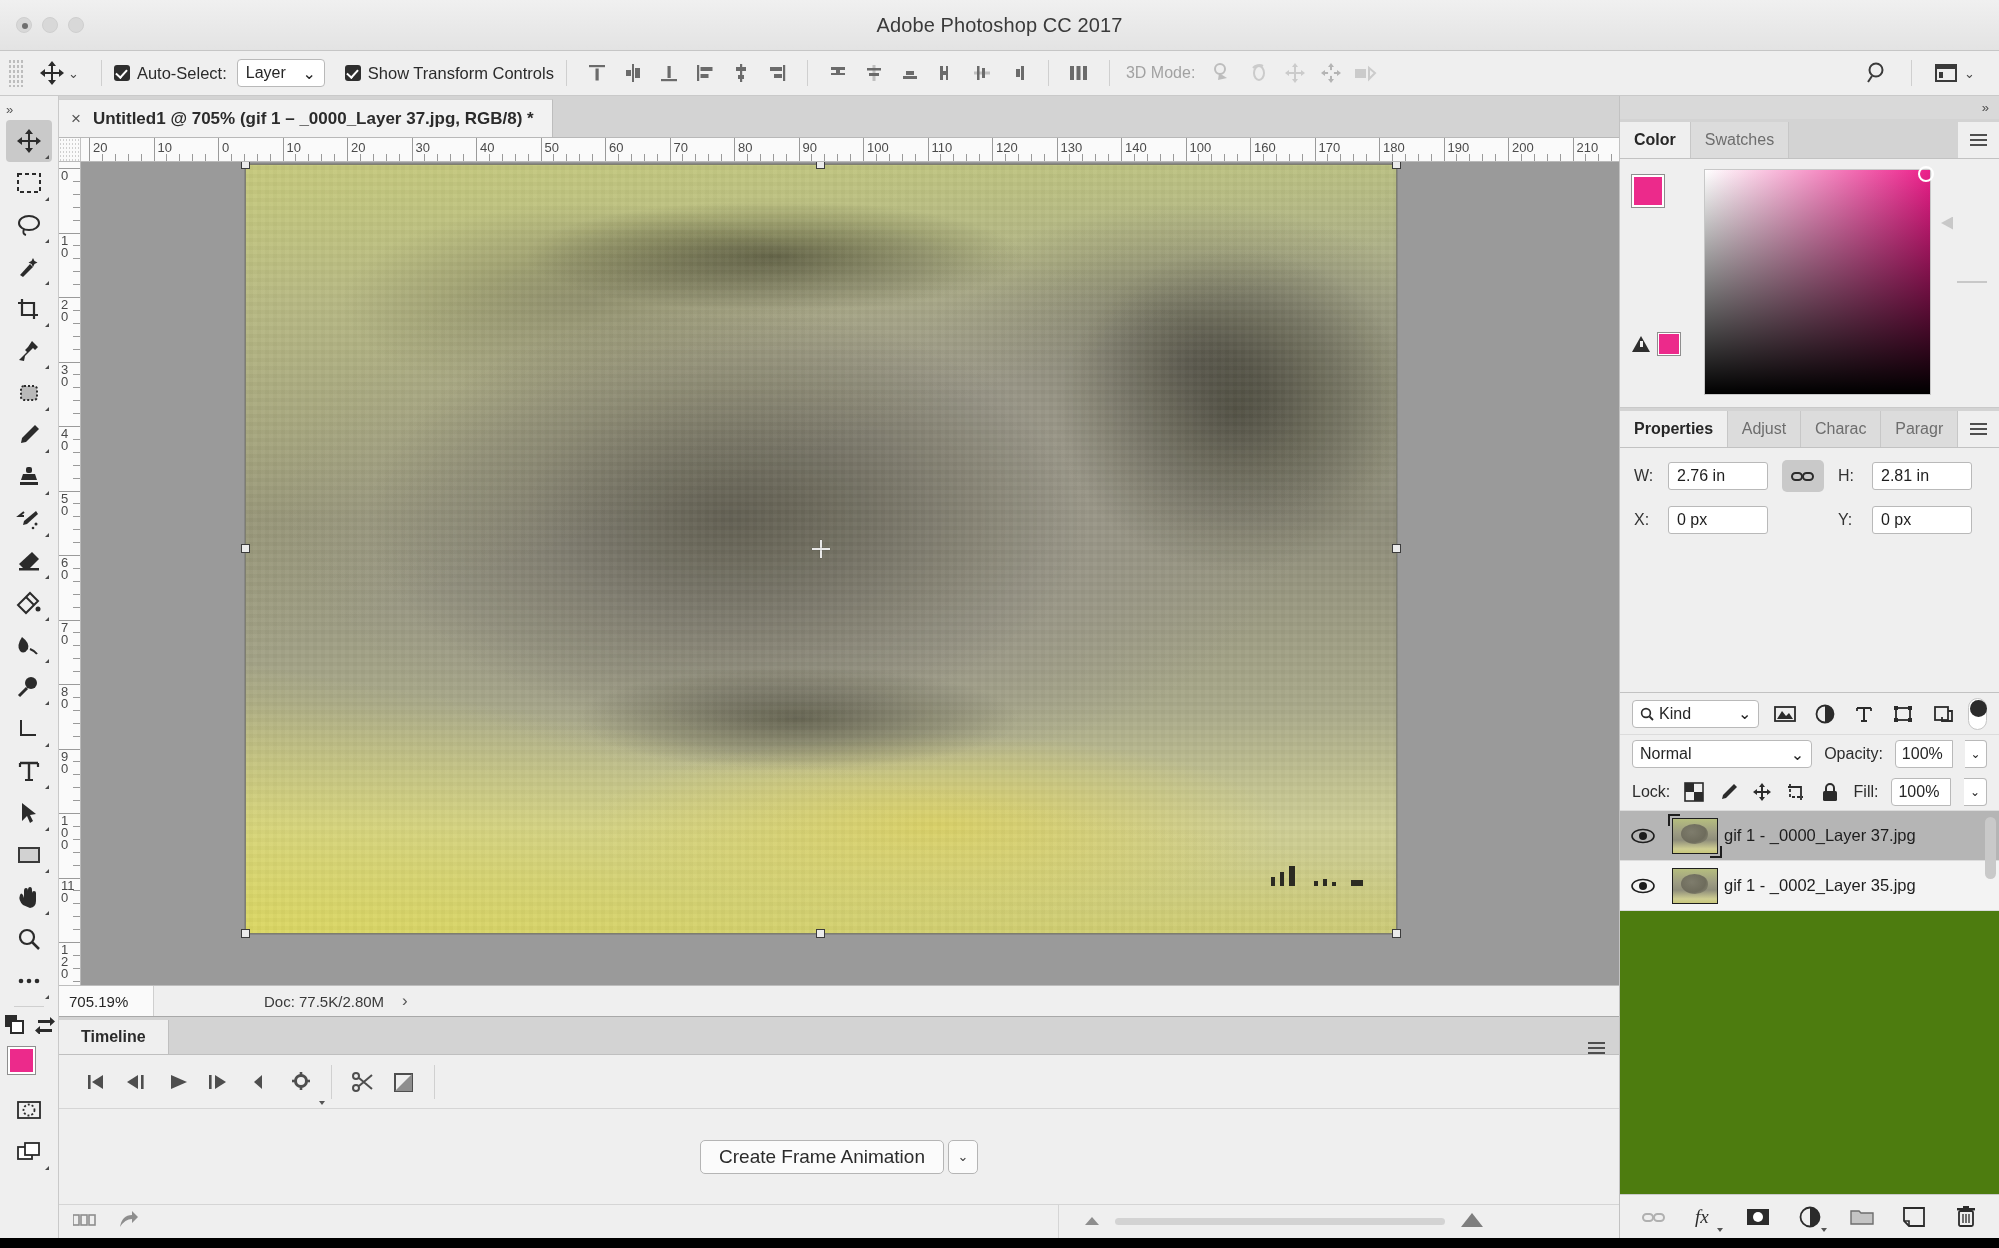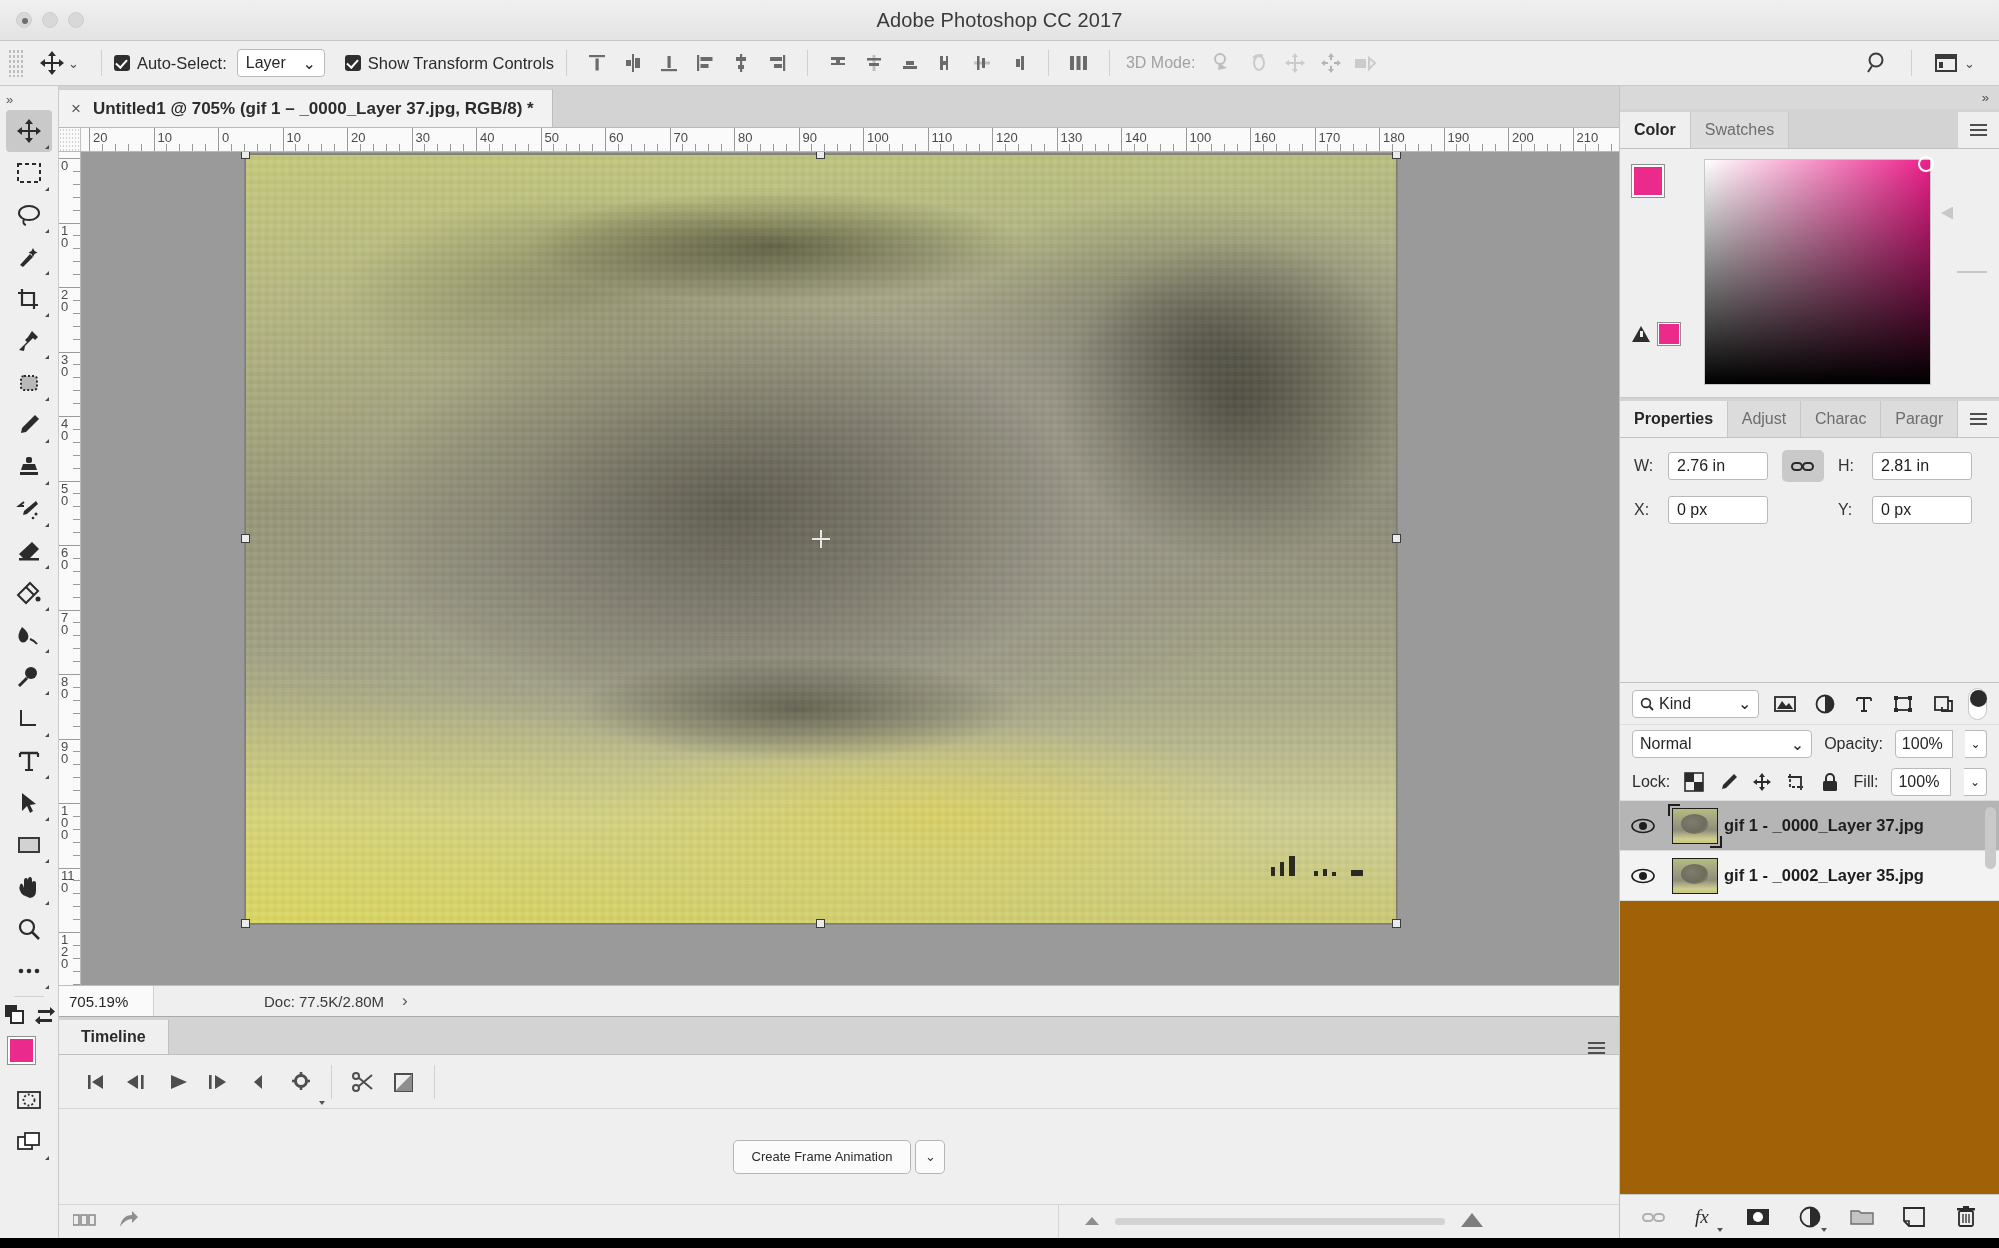--- a/index.html
+++ b/index.html
@@ -7,21 +7,21 @@
   body {
     font-family: "Liberation Sans", sans-serif;
     background:#ebebeb;
     color:#262626;
     -webkit-font-smoothing:antialiased;
   }
   .app { position:relative; width:1999px; height:1248px; display:flex; flex-direction:column; }
 
   
   .titlebar {
-    height:41px; background:linear-gradient(#f0f0f0,#e3e3e3);
+    height:51px; background:linear-gradient(#f0f0f0,#e3e3e3);
     border-bottom:1px solid #c6c6c6;
     display:flex; align-items:center; position:relative; flex:none;
   }
   .traffic { display:flex; gap:10px; padding-left:16px; }
   .dot { width:16px;height:16px;border-radius:50%; background:#d8d8d8; border:1px solid #cfcfcf; }
   .dot.first { position:relative; }
   .dot.first:after{content:"";position:absolute;left:5px;top:5px;width:6px;height:6px;border-radius:50%;background:#6f6f6f;}
   .apptitle {
     position:absolute; left:0; right:0; text-align:center;
     font-size:20px; color:#3a3a3a; letter-spacing:.1px;
@@ -141,21 +141,21 @@
   .timeline{height:222px;background:#efefef;border-top:1px solid #a8a8a8;display:flex;flex-direction:column;flex:none;}
   .tl-tabs{height:38px;background:#d3d3d3;display:flex;align-items:flex-end;border-bottom:1px solid #bfbfbf;}
   .tl-tab{height:34px;background:#efefef;display:flex;align-items:center;padding:0 22px;font-size:16px;font-weight:bold;color:#2b2b2b;border-right:1px solid #bfbfbf;}
   .tl-menu{margin-left:auto;padding-right:14px;display:flex;align-items:center;}
   .tl-ctrls{height:54px;display:flex;align-items:center;border-bottom:1px solid #d5d5d5;background:#efefef;}
   .tlbtn{width:41px;height:42px;display:flex;align-items:center;justify-content:center;position:relative;}
   .tl-vdiv{width:1px;height:34px;background:#d0d0d0;margin:0 10px;}
   .tl-body{flex:1;display:flex;align-items:center;justify-content:center;background:#efefef;}
   .cfa-wrap{display:flex;align-items:center;gap:4px;}
   .cfa{height:34px;background:#fbfbfb;border:1px solid #b5b5b5;border-radius:5px;
-    padding:0 18px;display:flex;align-items:center;font-size:13px;color:#2b2b2b;}
+    padding:0 18px;display:flex;align-items:center;font-size:19px;color:#2b2b2b;}
   .cfa-drop{width:30px;height:34px;background:#fbfbfb;border:1px solid #b5b5b5;border-radius:5px;
     display:flex;align-items:center;justify-content:center;font-size:13px;color:#3a3a3a;}
   .tl-foot{height:34px;background:#efefef;border-top:1px solid #d5d5d5;display:flex;align-items:center;}
   .tl-foot-left{display:flex;align-items:center;gap:18px;padding-left:14px;width:1000px;border-right:1px solid #d5d5d5;height:100%;}
   .tl-foot-right{flex:1;display:flex;align-items:center;gap:14px;padding:0 24px;}
   .tl-zoomtrack{flex:1;height:7px;background:#d3d3d3;border-radius:4px;max-width:330px;}
 
   
   .rightcol{width:380px;background:#efefef;border-left:1px solid #c2c2c2;display:flex;flex-direction:column;flex:none;}
   .rc-collapse{height:23px;background:#d9d9d9;display:flex;align-items:center;justify-content:flex-end;padding-right:10px;font-size:13px;color:#4e4e4e;}
@@ -206,21 +206,21 @@
   .toggle{width:19px;height:32px;background:#fff;border-radius:10px;border:1px solid #c6c6c6;position:relative;}
   .toggle:after{content:"";position:absolute;left:1px;top:1px;width:17px;height:17px;border-radius:50%;background:#2b2b2b;}
   .lay-blend{height:38px;display:flex;align-items:center;gap:12px;padding:0 12px;}
   .blendsel{width:210px;height:28px;background:#fff;border:1px solid #b9b9b9;border-radius:4px;display:flex;align-items:center;justify-content:space-between;padding:0 7px;font-size:16px;}
   .oplbl{font-size:16px;color:#2b2b2b;}
   .opval{width:66px;height:28px;background:#fff;border:1px solid #b9b9b9;border-radius:4px 0 0 4px;display:flex;align-items:center;padding:0 6px;font-size:16px;}
   .opdrop{width:26px;height:28px;background:#fff;border:1px solid #b9b9b9;border-left:none;border-radius:0 4px 4px 0;display:flex;align-items:center;justify-content:center;font-size:12px;}
   .lay-lock{height:38px;display:flex;align-items:center;gap:13px;padding:0 12px;border-bottom:1px solid #dcdcdc;}
   .locklbl{font-size:16px;color:#2b2b2b;}
   .lockicon{width:24px;height:24px;display:flex;align-items:center;justify-content:center;}
-  .layerlist{flex:1;overflow:hidden;position:relative;background:#a16207;font-weight:bold;}
+  .layerlist{flex:1;overflow:hidden;position:relative;background:#4d7c0f;}
   .layerrow{height:50px;display:flex;align-items:center;border-bottom:1px solid #dcdcdc;background:#f3f3f3;}
   .layerrow.selected{background:#b5b5b5;}
   .eyecell{width:46px;display:flex;align-items:center;justify-content:center;}
   .lthumb{width:46px;height:36px;border:1px solid #1e1e1e;position:relative;
     background:linear-gradient(180deg,#b5bd7e 0%,#9d9c83 40%,#8e8d7a 62%,#cfce92 88%,#c9c87c 100%);}
   .lthumb .blob{position:absolute;left:18%;top:16%;width:62%;height:58%;border-radius:50% 50% 48% 52%;
     background:radial-gradient(ellipse at 40% 40%, #7e7c6c 0%, #6e6c5c 60%, rgba(110,108,92,0) 100%);}
   .lthumb.sel-frame:before,.lthumb.sel-frame:after{content:"";position:absolute;width:10px;height:10px;border:2px solid #1e1e1e;}
   .lthumb.sel-frame:before{left:-5px;top:-5px;border-right:none;border-bottom:none;}
   .lthumb.sel-frame:after{right:-5px;bottom:-5px;border-left:none;border-top:none;}

